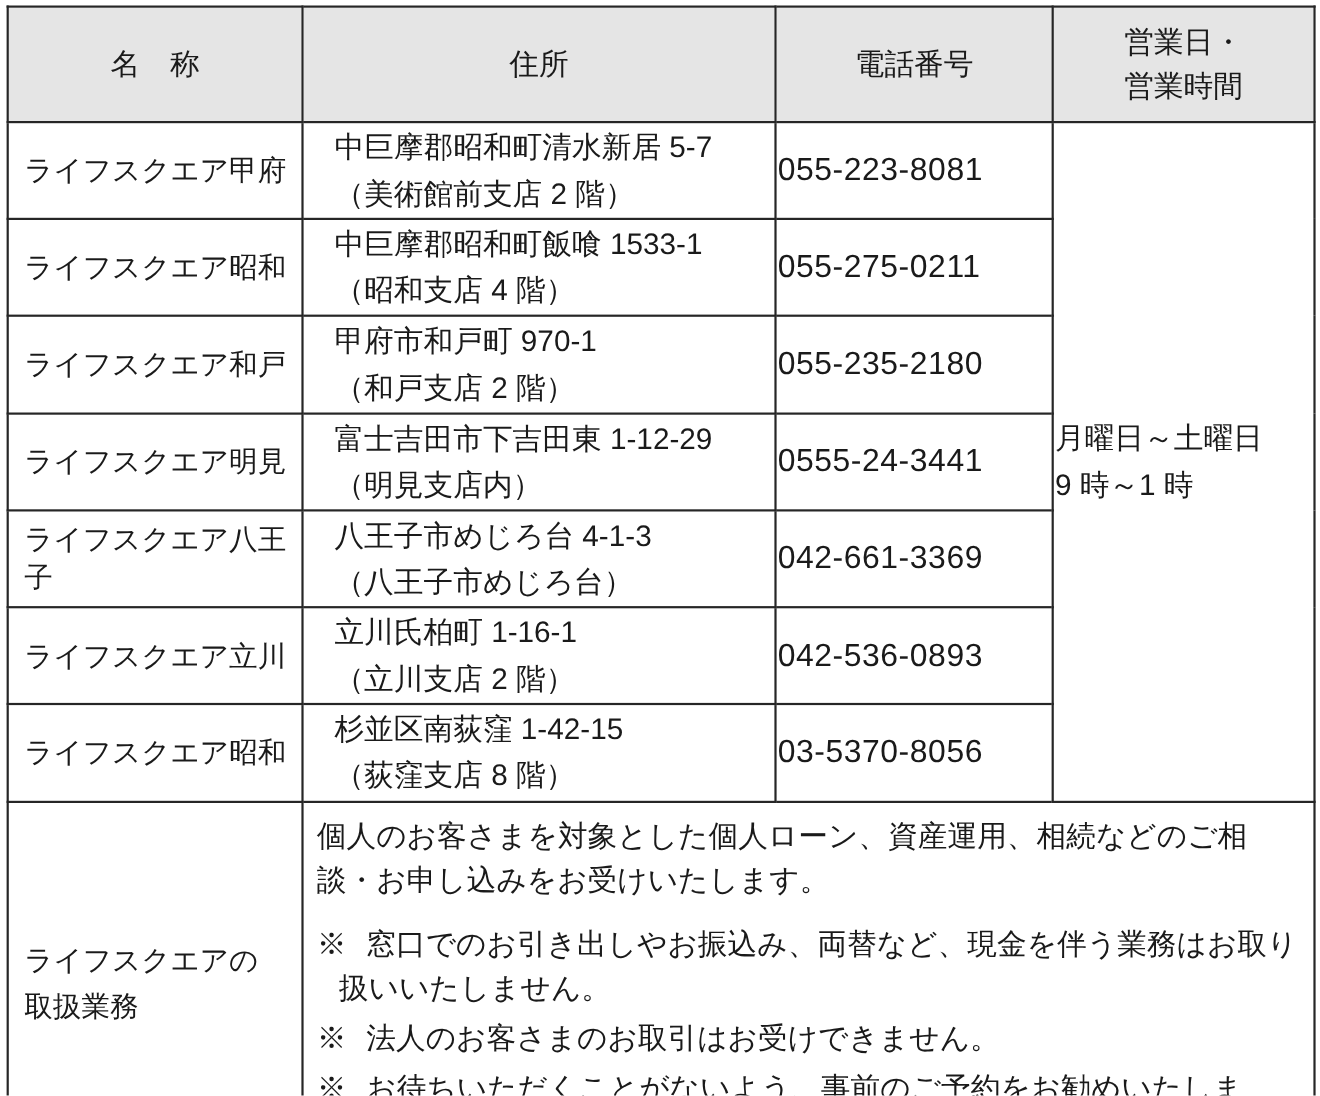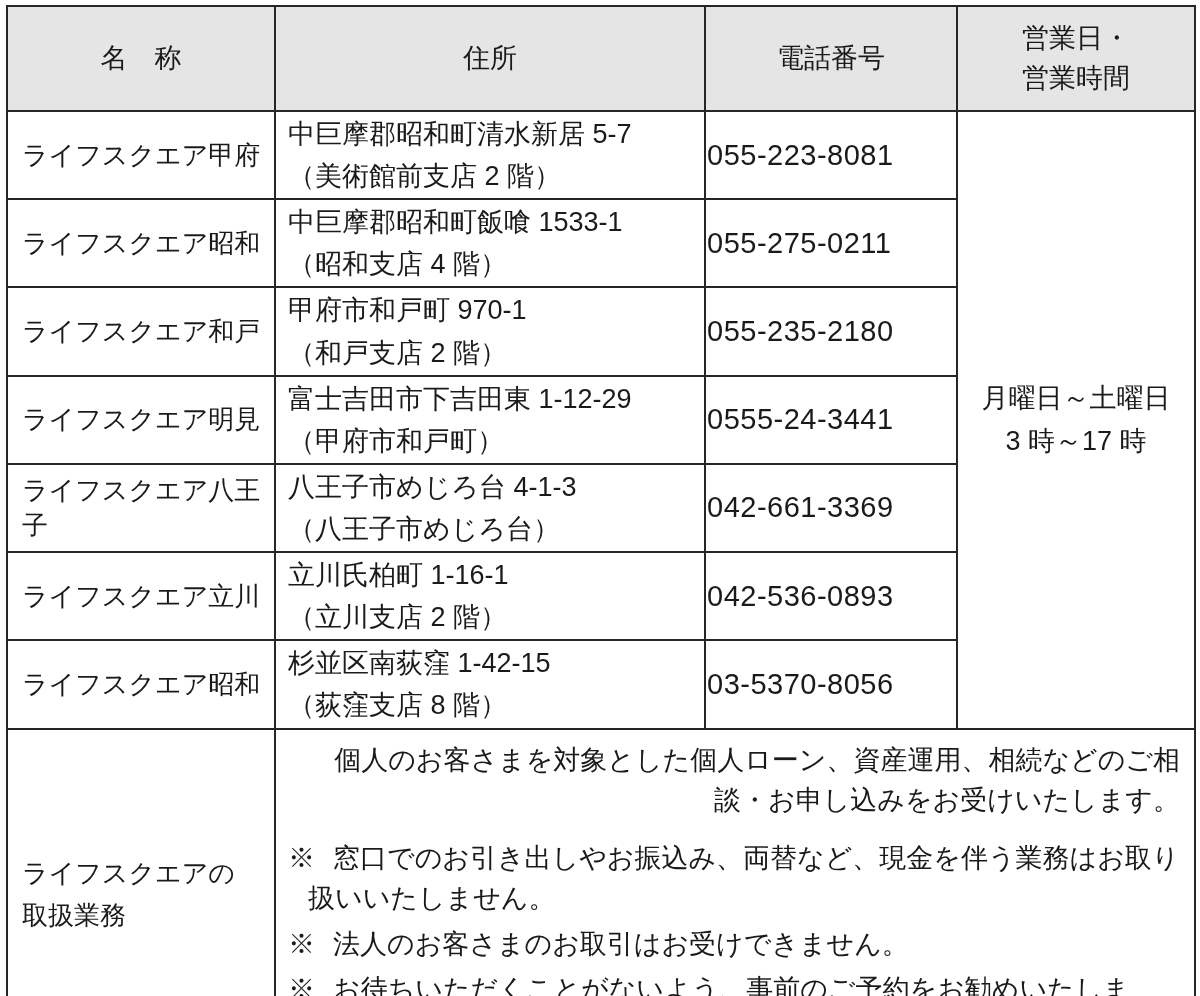--- a/index.html
+++ b/index.html
@@ -39,48 +39,47 @@
   tr.services-row { height: 244px; }
 
   td.name-cell {
     font-size: 26px;
     padding-left: 14px;
     vertical-align: middle;
     margin-top: 36px;
   }
   td.addr-cell {
     font-size: 27px;
-    padding-left: 12px;
+    padding-left: 28px;
     vertical-align: middle;
     line-height: 1.56;
   }
   td.phone-cell {
     font-size: 29px;
     vertical-align: middle;
     letter-spacing: 0.5px;
   }
   td.hours-cell {
     font-size: 27px;
-    text-align: center;
     vertical-align: middle;
     line-height: 1.6;
   }
   td.label-cell {
     font-size: 26px;
     padding-left: 14px;
     vertical-align: middle;
     line-height: 1.6;
   }
   td.services-cell {
     font-size: 27px;
     vertical-align: top;
     padding: 10px 14px 10px 12px;
     line-height: 1.5;
   }
-  .intro { margin-bottom: 17px; text-align: right; }
+  .intro { margin-bottom: 17px; }
   .note {
     padding-left: 20px;
     text-indent: -20px;
     margin-top: 5px;
   }
   .note .marker { margin-right: 18px; }
 </style>
 </head>
 <body>
 
@@ -106,21 +105,21 @@
     <tbody>
       <tr class="branch-row">
         <td class="name-cell">ライフスクエア甲府</td>
         <td class="addr-cell">
           <div>中巨摩郡昭和町清水新居 5-7</div>
           <div>（美術館前支店 2 階）</div>
         </td>
         <td class="phone-cell">055-223-8081</td>
         <td class="hours-cell" rowspan="7">
           <div>月曜日～土曜日</div>
-          <div>3 時～17 時</div>
+          <div>9 時～1 時</div>
         </td>
       </tr>
       <tr class="branch-row">
         <td class="name-cell">ライフスクエア昭和</td>
         <td class="addr-cell">
           <div>中巨摩郡昭和町飯喰 1533-1</div>
           <div>（昭和支店 4 階）</div>
         </td>
         <td class="phone-cell">055-275-0211</td>
       </tr>
@@ -129,21 +128,21 @@
         <td class="addr-cell">
           <div>甲府市和戸町 970-1</div>
           <div>（和戸支店 2 階）</div>
         </td>
         <td class="phone-cell">055-235-2180</td>
       </tr>
       <tr class="branch-row">
         <td class="name-cell">ライフスクエア明見</td>
         <td class="addr-cell">
           <div>富士吉田市下吉田東 1-12-29</div>
-          <div>（甲府市和戸町）</div>
+          <div>（明見支店内）</div>
         </td>
         <td class="phone-cell">0555-24-3441</td>
       </tr>
       <tr class="branch-row">
         <td class="name-cell">ライフスクエア八王子</td>
         <td class="addr-cell">
           <div>八王子市めじろ台 4-1-3</div>
           <div>（八王子市めじろ台）</div>
         </td>
         <td class="phone-cell">042-661-3369</td>

